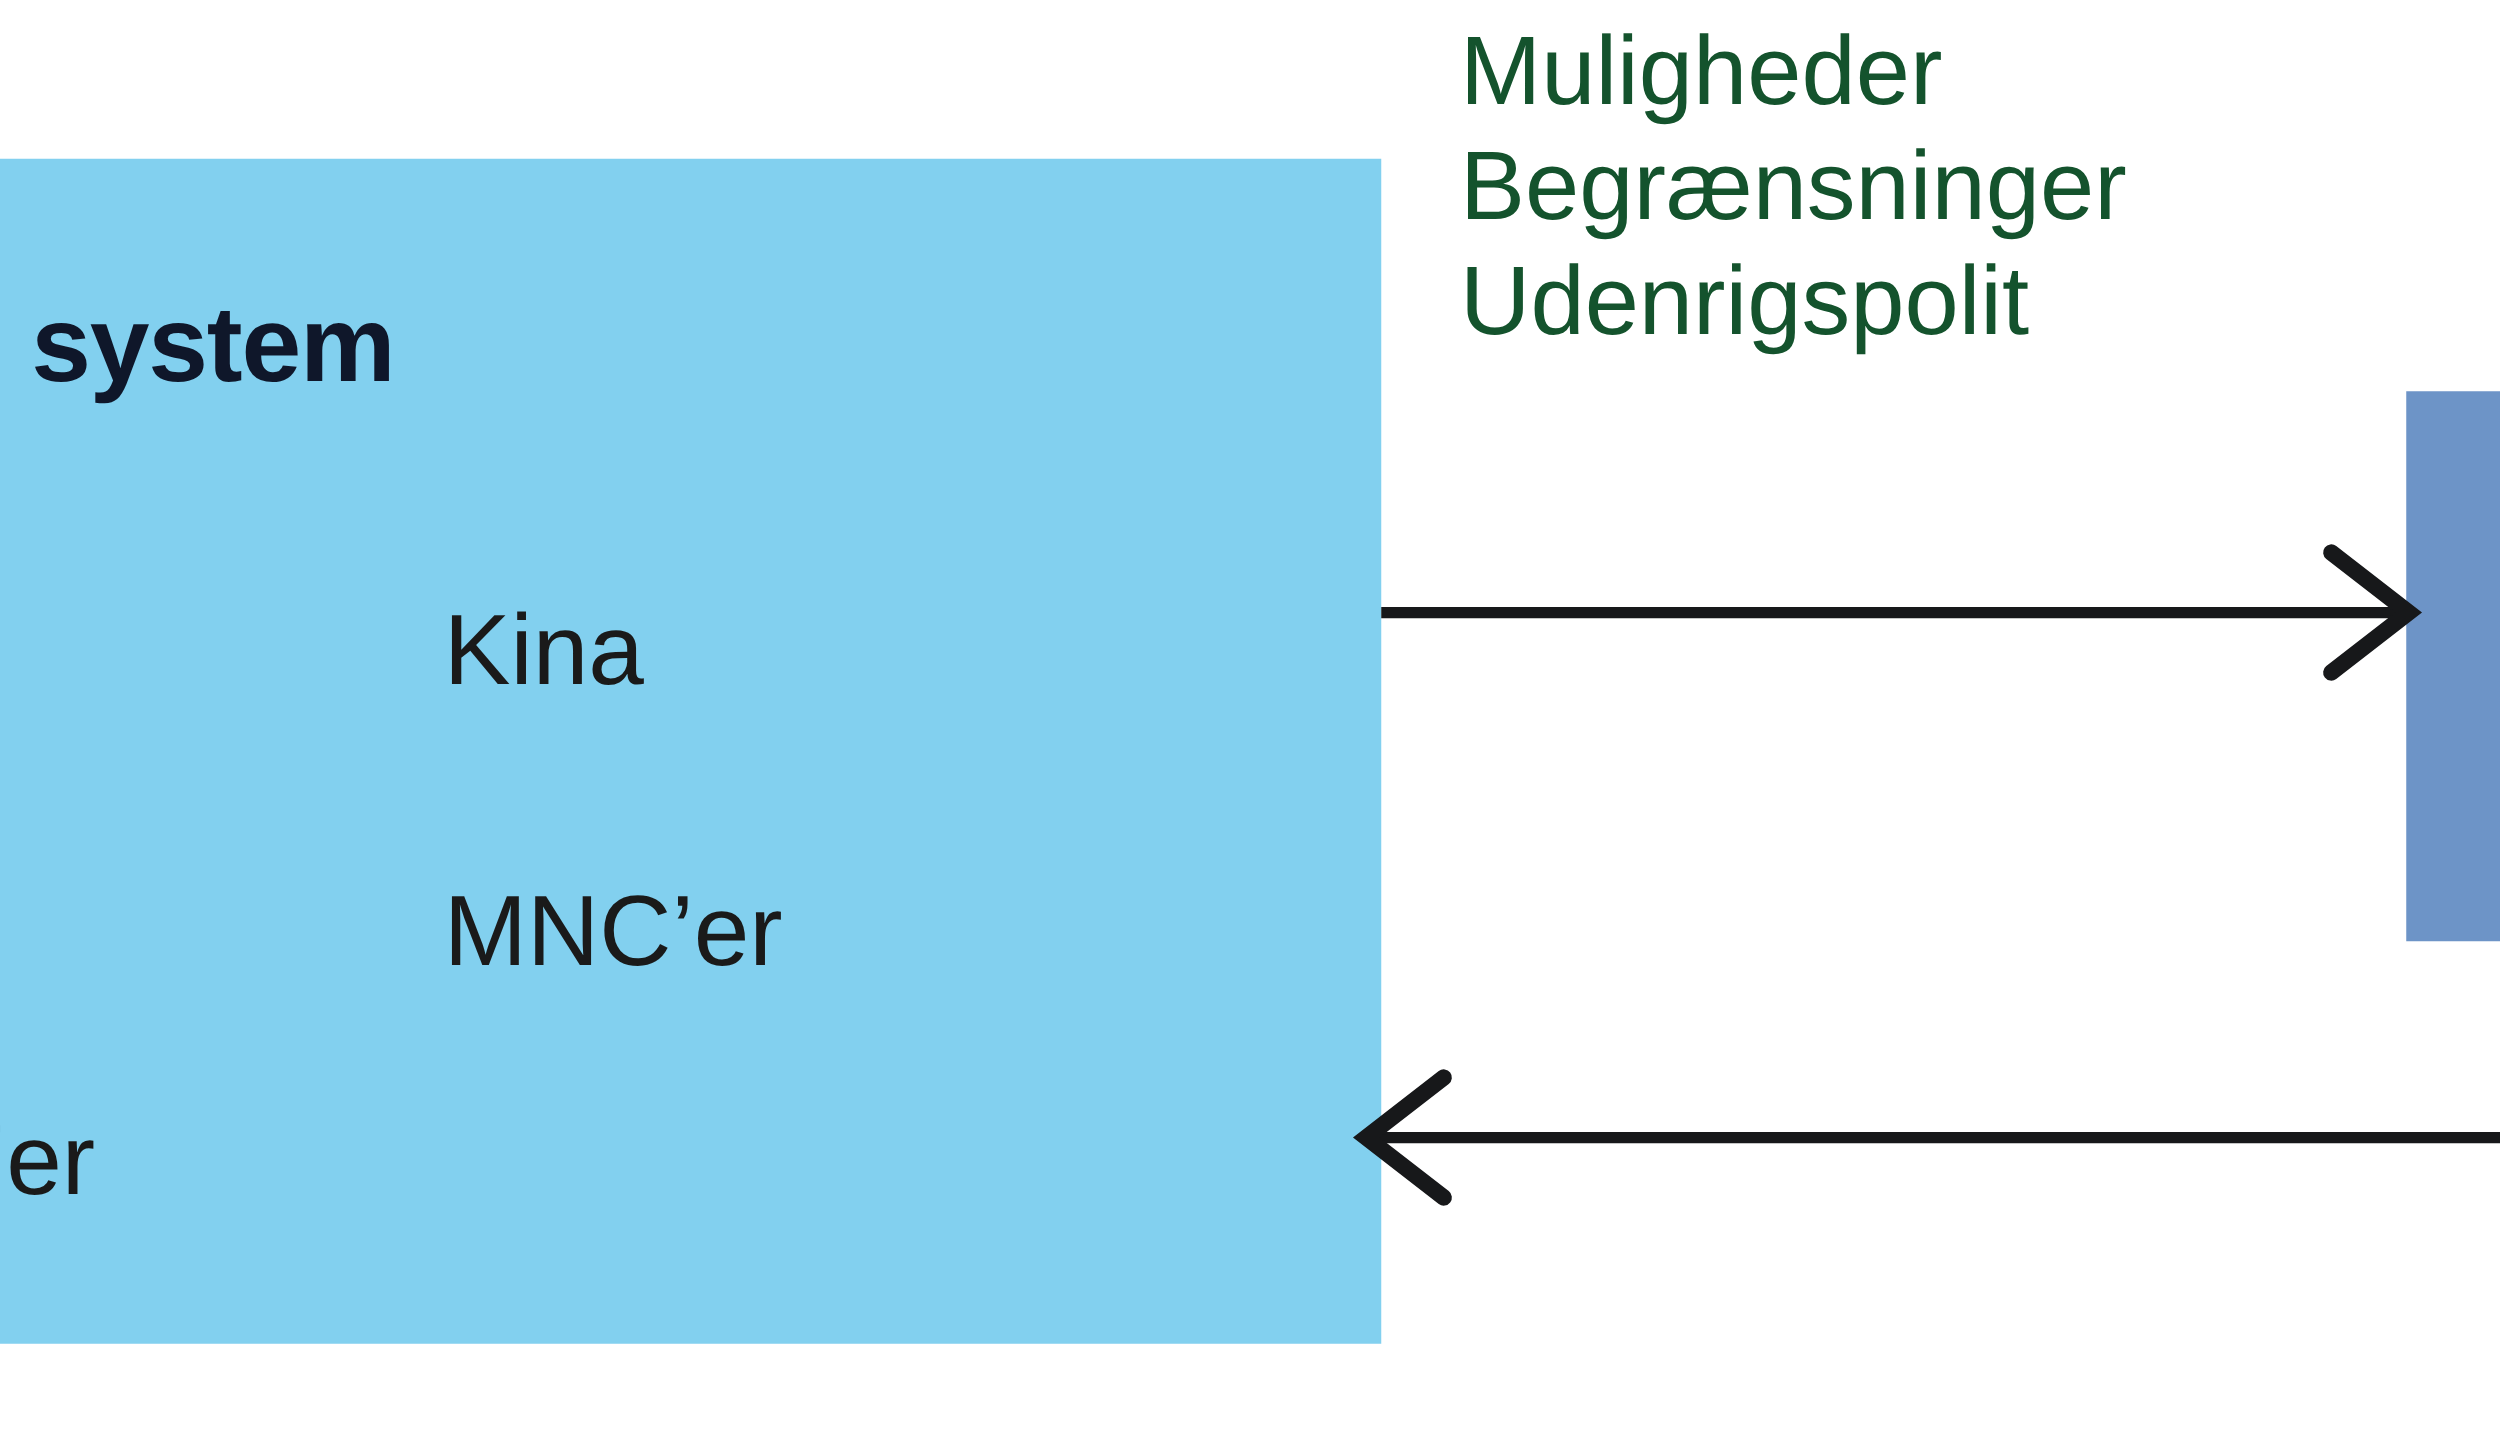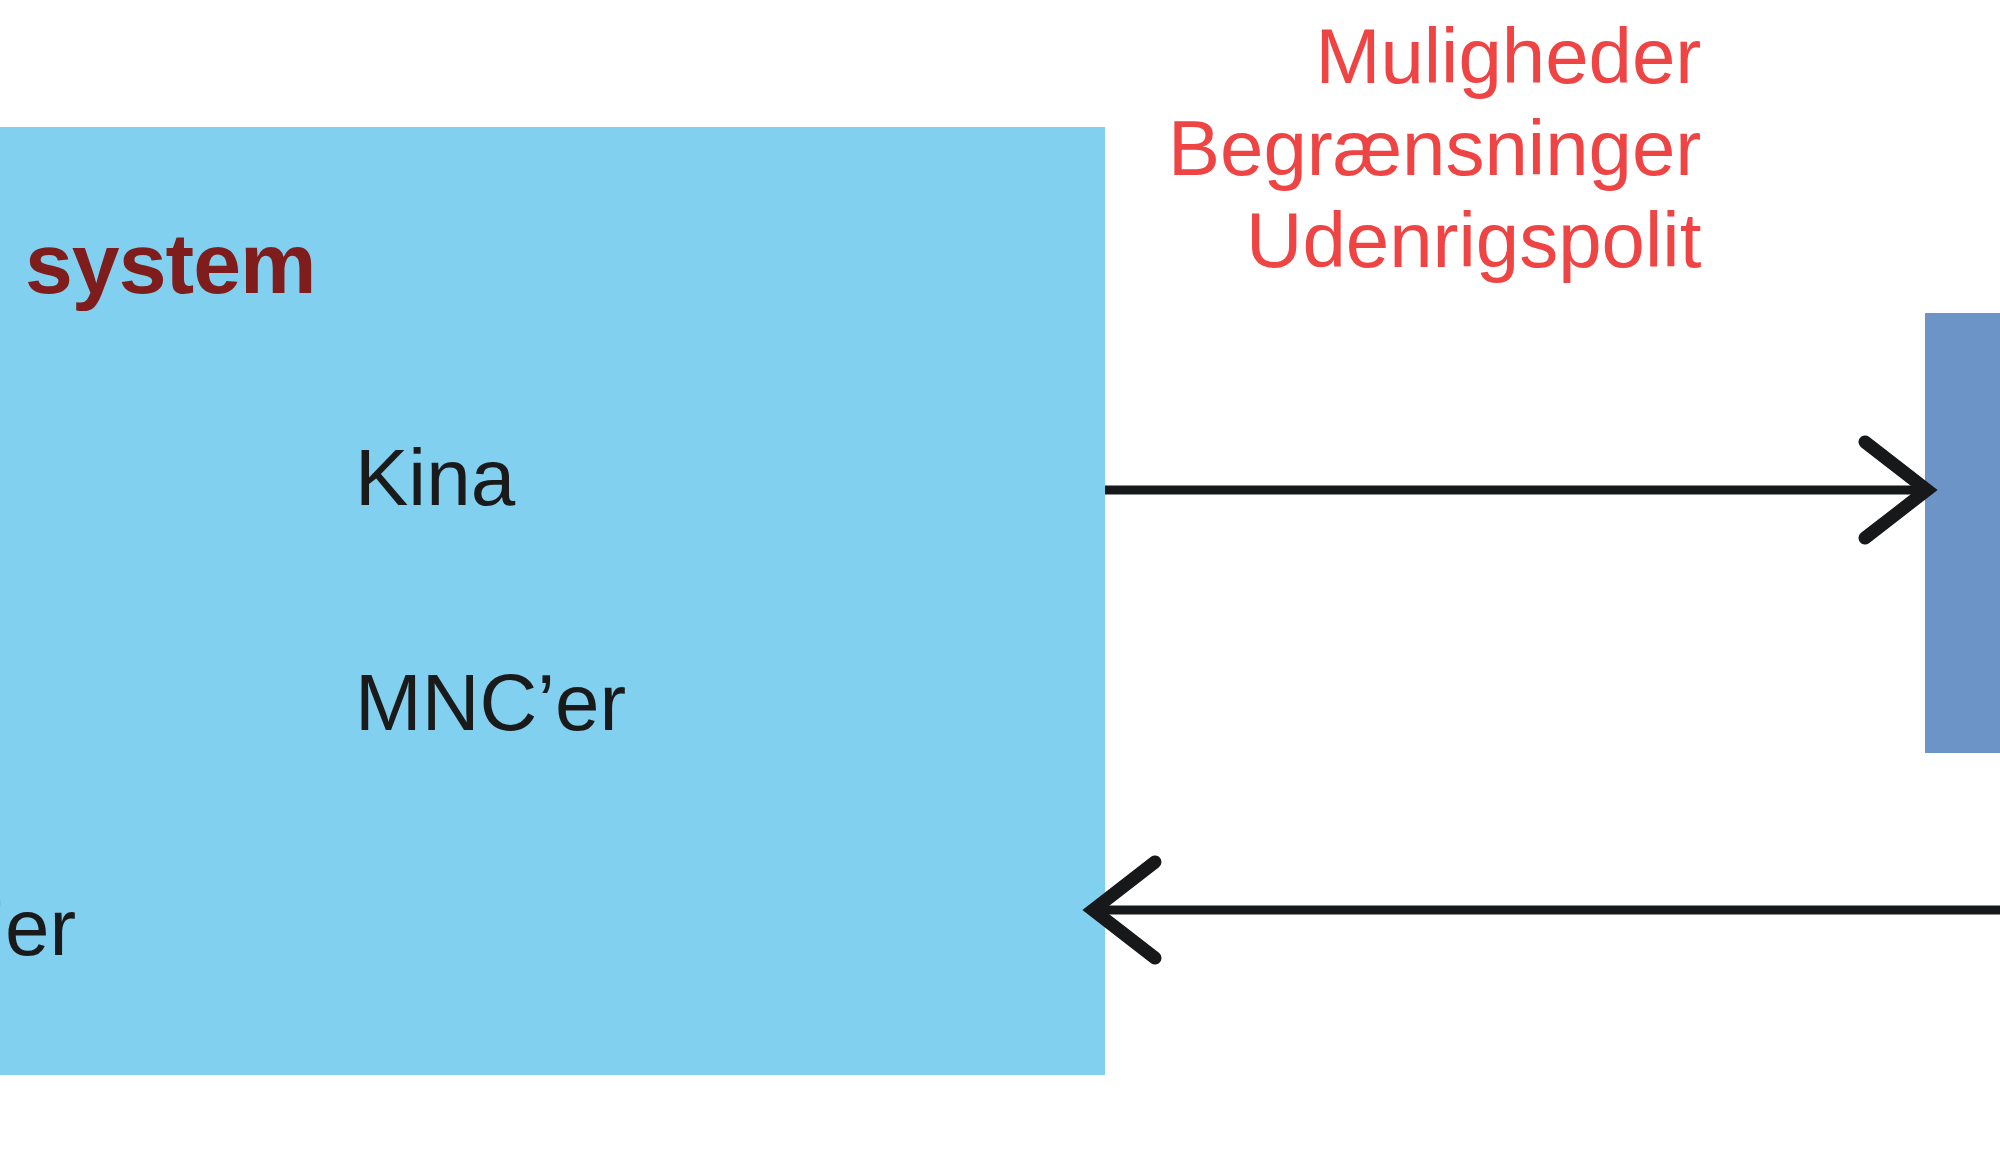--- a/index.html
+++ b/index.html
@@ -24,37 +24,37 @@
     left: -260px;           
     top: 127px;
     width: 1365px;          
     height: 948px;          
     background: #82d0ef;
   }
 
   .system-title {
     position: absolute;
     left: 285px;            
-    top: 87px;
+    top: 100px;
     font-size: 86px;
     font-weight: bold;
-    color: #7f1d1d;
+    color: #0f172a;
     letter-spacing: -1px;
     white-space: nowrap;
   }
 
   .actor {
     position: absolute;
     font-size: 80px;
     font-weight: normal;
     color: #1a1a1a;
     white-space: nowrap;
   }
   .actor-col-left  { left: 185px; }
-  .actor-col-right { left: 615px; }
+  .actor-col-right { left: 615px; margin-top: 42px; }
 
   .actor-row-1 { top: 305px; }
   .actor-row-2 { top: 530px; }
   .actor-row-3 { top: 755px; }
 
   
   .policy-bar {
     position: absolute;
     left: 1925px;
     top: 313px;
@@ -93,23 +93,22 @@
     fill: none;
   }
 
   
   .label-stack {
     position: absolute;
     left: 1168px;
     top: 10px;
     font-size: 78px;
     line-height: 1.18;
-    color: #ef4444;
+    color: #14532d;
     white-space: nowrap;
-    text-align: right;
   }
   .label-stack .line { display: block; }
 
   .label-bottom {
     position: absolute;
     left: 1368px;
     top: 975px;
     font-size: 78px;
     color: #1a1a1a;
     white-space: nowrap;

